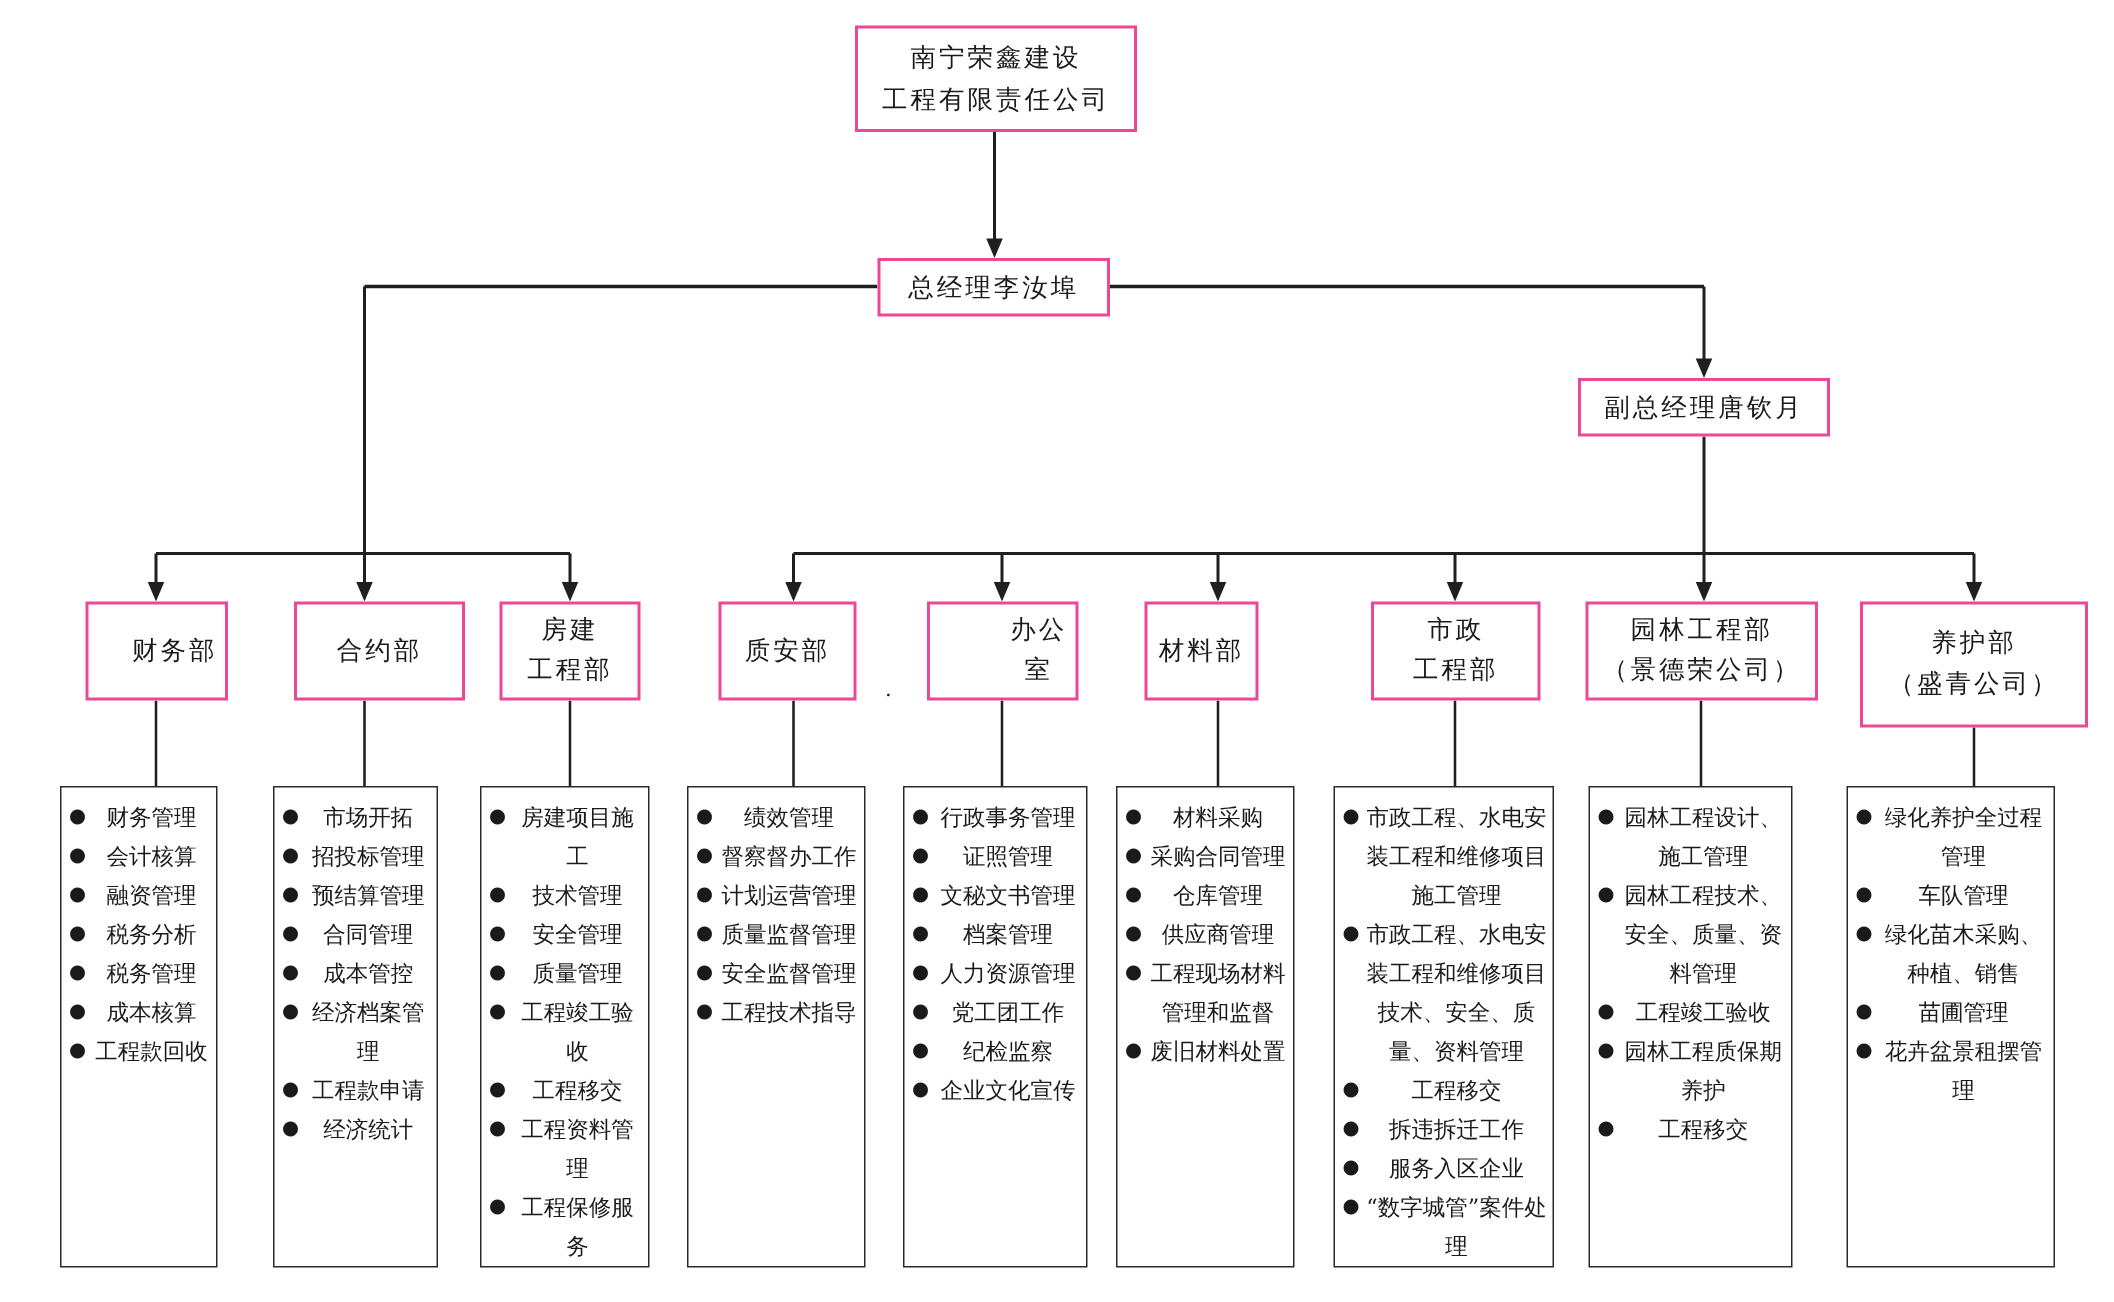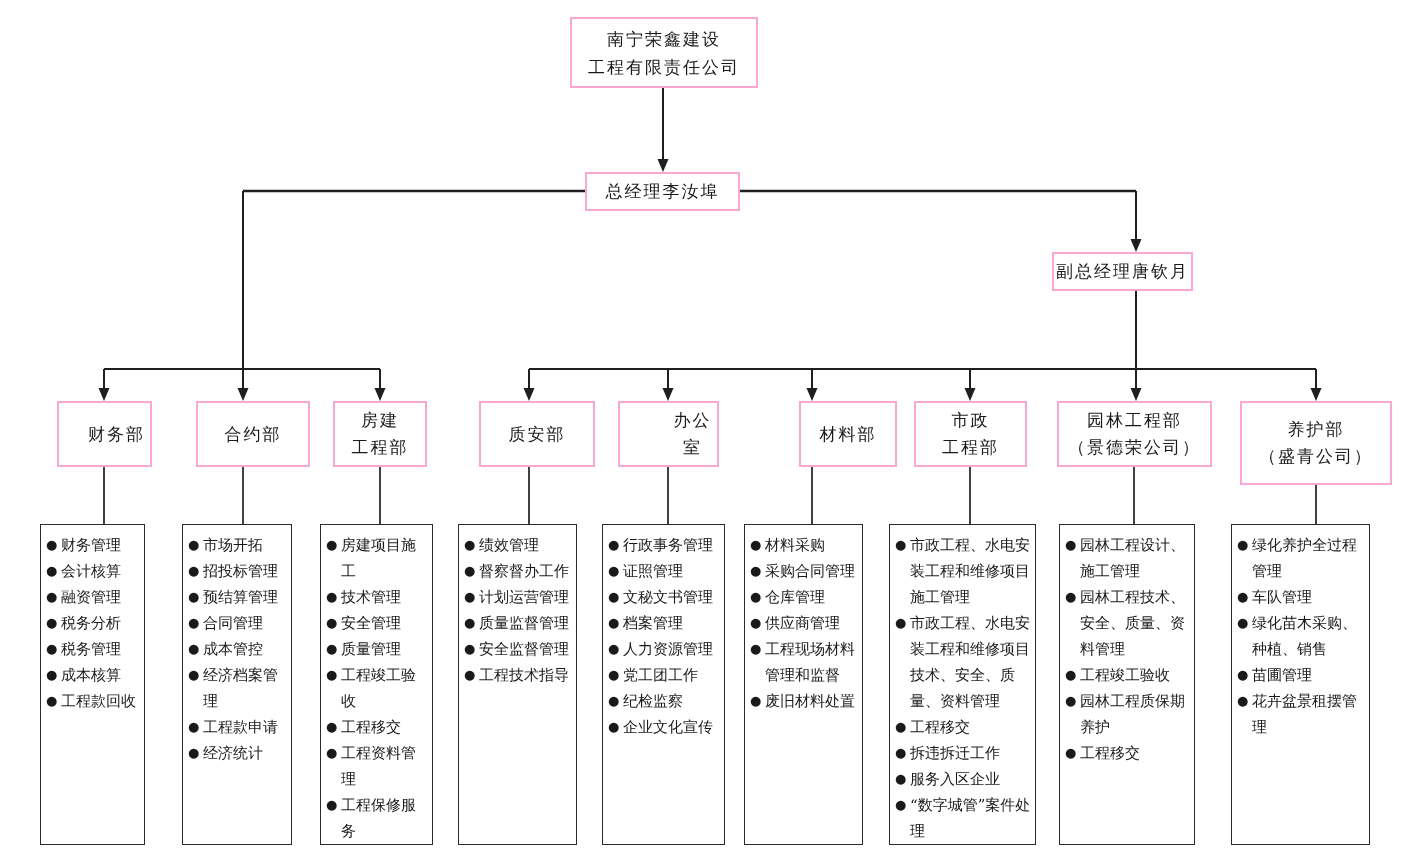--- a/index.html
+++ b/index.html
@@ -4,34 +4,34 @@
 <style>
   html,body{margin:0;padding:0;background:#ffffff;}
   body{
     width:1409px;height:868px;
     font-family:"DejaVu Serif","Liberation Serif",serif;
     color:#1a1a1a;
   }
   .canvas{position:relative;width:1409px;height:868px;overflow:hidden;background:#fff;}
   svg.connectors{position:absolute;left:0;top:0;}
   .box{
-    position:absolute;background:#fff;border:2px solid #f9a8d4;
+    position:absolute;background:#fff;border:2px solid #ec4899;
     display:flex;flex-direction:column;align-items:center;justify-content:center;
     text-align:center;box-sizing:border-box;
   }
   .title-box{font-size:17px;letter-spacing:2px;line-height:28px;}
   .mgr-box{font-size:17px;letter-spacing:2px;}
   .dept-box{font-size:17px;letter-spacing:2px;line-height:27px;border-width:2px;}
   .duty-box{
     position:absolute;background:#fff;border:1.6px solid #2a2a2a;
     box-sizing:border-box;padding:7px 3px 0 5px;
   }
   .duty{display:flex;align-items:flex-start;font-size:15px;line-height:26px;letter-spacing:0;}
   .duty .bullet{flex:0 0 15px;font-size:13px;line-height:26px;}
-  .duty .txt{flex:1 1 auto;word-break:break-all;}
+  .duty .txt{flex:1 1 auto;word-break:break-all;text-align:center;}
   .stray-dot{position:absolute;font-size:14px;color:#1a1a1a;}
 </style>
 </head>
 <body>
 
 <div class="canvas">
   <svg class="connectors" width="1409" height="868">
       <line x1="663" y1="88" x2="663" y2="162" stroke="#1f1f1f" stroke-width="2"></line>
       <polygon points="657.5,159 668.5,159 663,172" fill="#1f1f1f"></polygon>
       <line x1="585" y1="191" x2="243" y2="191" stroke="#1f1f1f" stroke-width="2.4"></line>
@@ -71,21 +71,21 @@
 
   <div class="box title-box" style="left:570px;top:17px;width:188px;height:71px;">
     <div>南宁荣鑫建设</div>
     <div>工程有限责任公司</div>
   </div>
 
   <div class="box mgr-box" style="left:585px;top:172px;width:155px;height:39px;">
     <div>总经理李汝埠</div>
   </div>
 
-  <div class="box mgr-box" style="left:1052px;top:252px;width:141px;height:39px;">
+  <div class="box mgr-box" style="left:1052px;top:252px;width:168px;height:39px;">
     <div>副总经理唐钦月</div>
   </div>
 
   <div class="stray-dot" style="left:590px;top:452px;">.</div>
 
   <div id="dept-container">
       <div class="box dept-box" style="left: 57px; top: 401px; width: 95px; height: 66px; padding-left: 24px;">
         <div>财务部</div>
       </div>
       <div class="duty-box" style="left: 40px; top: 524px; width: 105px; height: 321px;">
@@ -186,21 +186,21 @@
         </div>
         <div class="duty">
           <span class="bullet">●</span>
           <span class="txt">工程资料管理</span>
         </div>
         <div class="duty">
           <span class="bullet">●</span>
           <span class="txt">工程保修服务</span>
         </div>
       </div>
-      <div class="box dept-box" style="left: 479px; top: 401px; width: 116px; height: 66px;">
+      <div class="box dept-box" style="left: 479px; top: 401px; width: 92px; height: 66px;">
         <div>质安部</div>
       </div>
       <div class="duty-box" style="left: 458px; top: 524px; width: 119px; height: 321px;">
         <div class="duty">
           <span class="bullet">●</span>
           <span class="txt">绩效管理</span>
         </div>
         <div class="duty">
           <span class="bullet">●</span>
           <span class="txt">督察督办工作</span>
@@ -252,21 +252,21 @@
         </div>
         <div class="duty">
           <span class="bullet">●</span>
           <span class="txt">纪检监察</span>
         </div>
         <div class="duty">
           <span class="bullet">●</span>
           <span class="txt">企业文化宣传</span>
         </div>
       </div>
-      <div class="box dept-box" style="left: 763px; top: 401px; width: 98px; height: 66px; margin-left: 36px;">
+      <div class="box dept-box" style="left: 763px; top: 401px; width: 76px; height: 66px;">
         <div>材料部</div>
       </div>
       <div class="duty-box" style="left: 744px; top: 524px; width: 119px; height: 321px;">
         <div class="duty">
           <span class="bullet">●</span>
           <span class="txt">材料采购</span>
         </div>
         <div class="duty">
           <span class="bullet">●</span>
           <span class="txt">采购合同管理</span>

